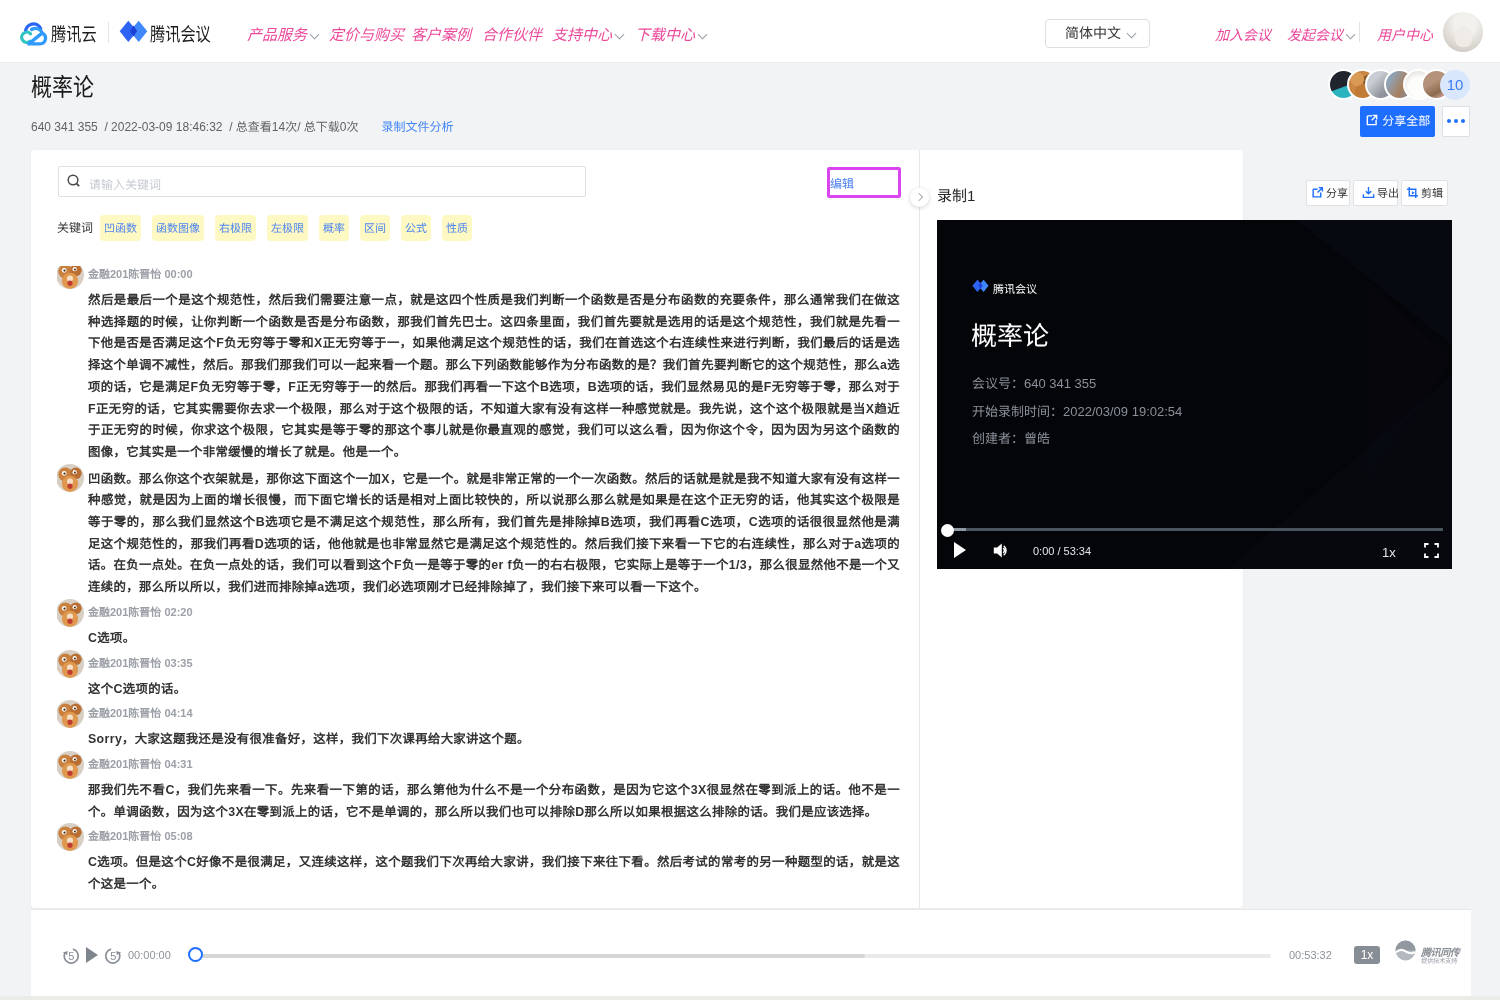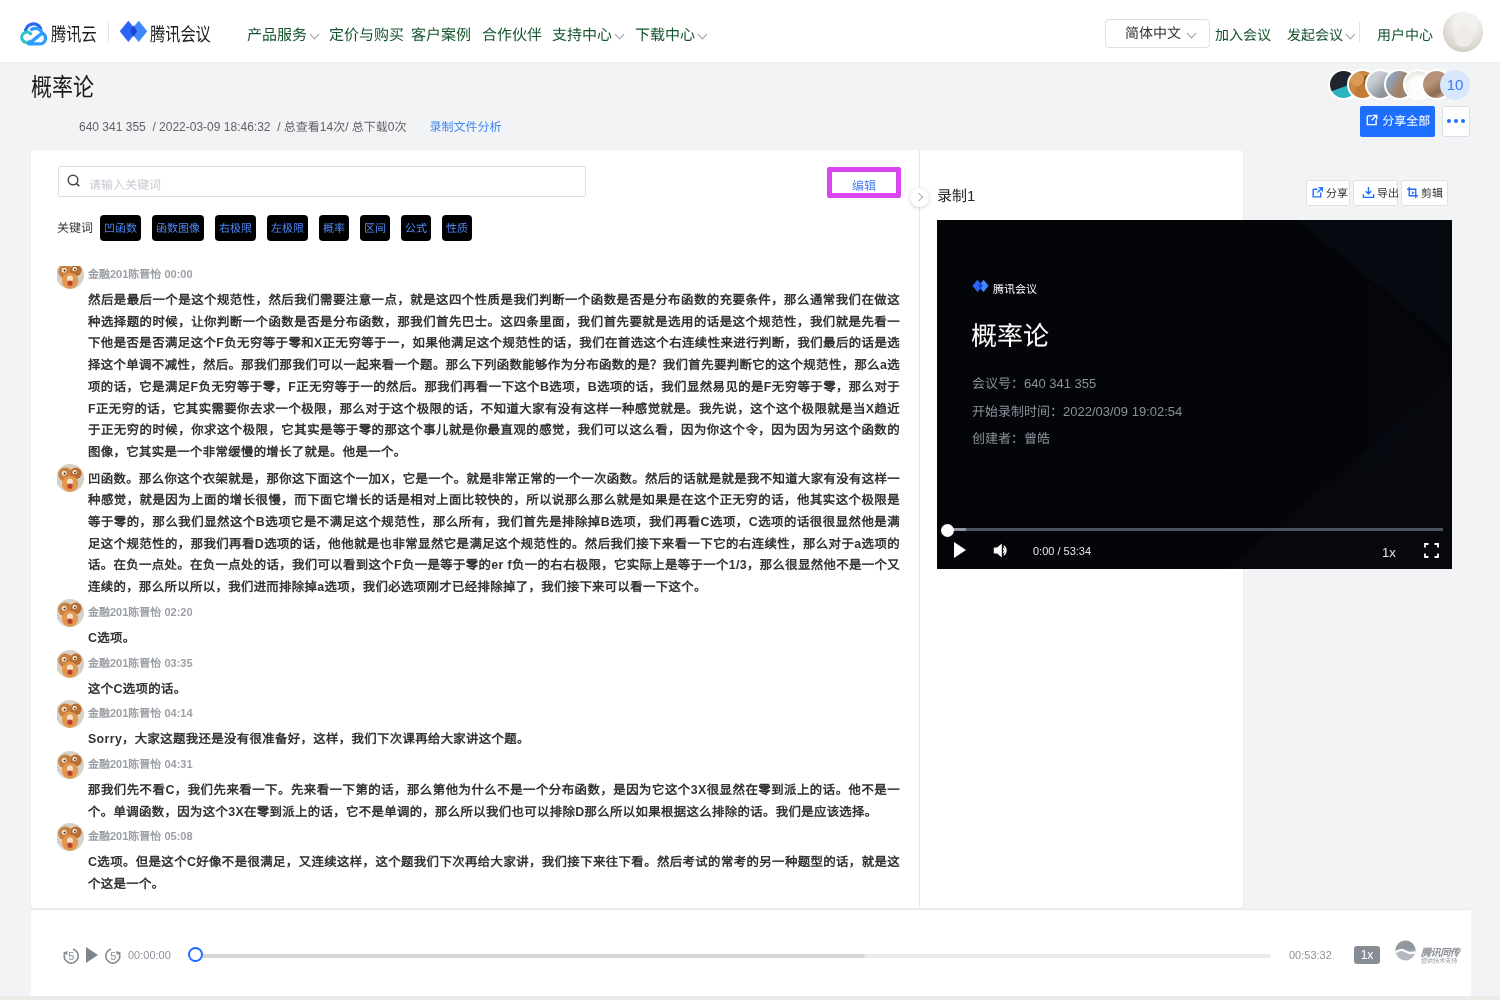--- a/index.html
+++ b/index.html
@@ -4,54 +4,54 @@
 <title>概率论</title>
 <style>
 * { margin:0; padding:0; box-sizing:border-box; }
 html,body { width:1500px; height:1000px; overflow:hidden; }
 body { font-family:"Liberation Sans", sans-serif; background:#f2f3f5; position:relative; color:#333; }
 .abs { position:absolute; }
 
 
 #header { position:absolute; left:0; top:0; width:1500px; height:63px; background:#fff; border-bottom:1px solid #ececec; }
 .logo-text { font-size:19px; color:#1c1c1c; font-weight:500; transform:scaleX(0.8); transform-origin:0 50%; display:inline-block; }
-.nav-item { font-size:15px; color:#14532d; }
+.nav-item { font-size:15px; color:#ec4899;font-style:italic; }
 .chev { display:inline-block; width:9px; height:9px; position:relative; vertical-align:1px; }
 .chev:before { content:""; position:absolute; left:0; top:1px; width:6px; height:6px; border-right:1.4px solid #9aa0a6; border-bottom:1.4px solid #9aa0a6; transform:rotate(45deg); }
-#langbox { position:absolute; left:1105px; top:19px; width:105px; height:29px; border:1px solid #dcdfe3; border-radius:4px; font-size:14px; color:#333; line-height:27px; padding-left:19px; }
+#langbox { position:absolute; left:1045px; top:19px; width:105px; height:29px; border:1px solid #dcdfe3; border-radius:4px; font-size:14px; color:#333; line-height:27px; padding-left:19px; }
 .hsep { position:absolute; width:1px; background:#e3e3e3; }
 #hdr-avatar { position:absolute; left:1443px; top:12px; width:40px; height:40px; border-radius:50%; background:radial-gradient(circle at 55% 30%, #f3f1ee 0 30%, #ddd9d3 62%, #c2bdb5 100%); overflow:hidden; }
 #hdr-avatar:after{ content:""; position:absolute; left:12px; top:14px; width:17px; height:21px; border-radius:48% 48% 40% 40%; background:#efece8; }
 
 
 #pg-title { position:absolute; left:31px; top:67px; font-size:25px; color:#1b1b1b; font-weight:500; transform:scaleX(0.84); transform-origin:0 50%; }
-#meta { position:absolute; left:31px; top:117px; font-size:12px; color:#606266;margin-left:48px; }
+#meta { position:absolute; left:31px; top:117px; font-size:12px; color:#606266; }
 #meta a { color:#4285f4; text-decoration:none; margin-left:23px; }
 
 
 .pav { position:absolute; top:69px; width:31px; height:31px; border-radius:50%; border:2px solid #fff; box-sizing:border-box; }
 #pcount { position:absolute; left:1440px; top:70px; width:30px; height:30px; border-radius:50%; background:#d9e7fd; color:#3b7cf5; font-size:15px; text-align:center; line-height:30px; }
 #share-all { position:absolute; left:1360px; top:106px; width:75px; height:31px; background:#1e6eff; border-radius:2px; color:#fff; font-size:12px; text-align:center; line-height:31px; }
 #more-btn { position:absolute; left:1442px; top:106px; width:28px; height:31px; background:#fff; border:1px solid #dcdfe3; border-radius:2px; text-align:center; line-height:29px; letter-spacing:0; font-size:0; }
 .dot3 { display:inline-block; width:4px; height:4px; border-radius:50%; background:#1e6eff; margin:0 1.5px; vertical-align:middle; }
 
 
 #main { position:absolute; left:31px; top:150px; width:1212px; height:758px; background:#fff; border-radius:4px; box-shadow:0 1px 3px rgba(0,0,0,0.04); }
 #vdiv { position:absolute; left:888px; top:0; width:1px; height:758px; background:#e7e7e7; }
 #collapse { position:absolute; left:879px; top:38px; width:19px; height:19px; background:#fff; border-radius:50%; box-shadow:0 1px 4px rgba(0,0,0,0.18); z-index:3; }
 #collapse:before { content:""; position:absolute; left:6px; top:5.5px; width:5px; height:5px; border-right:1.6px solid #a9aeb5; border-top:1.6px solid #a9aeb5; transform:rotate(45deg); }
 
 
 #searchbox { position:absolute; left:27px; top:16px; width:528px; height:31px; border:1px solid #dcdfe3; border-radius:2px; }
 #searchbox .ph { position:absolute; left:30px; top:8px; font-size:12px; color:#c5c9d1; }
-#editbtn { position:absolute; left:796px; top:17px; width:74px; height:31px; border:5px solid #d946ef; border-radius:2px; color:#4b7df0; font-size:12px; text-align:center; line-height:29px; }
+#editbtn { position:absolute; left:796px; top:17px; width:74px; height:31px; border:3px solid #d946ef; border-radius:2px; color:#4b7df0; font-size:12px; line-height:29px; }
 
 #kwrow { position:absolute; left:26px; top:65px; height:26px; }
 .kw-label { font-size:12px; color:#333; line-height:26px; display:inline-block; vertical-align:top; margin-right:7px; }
-.tag { display:inline-block; vertical-align:top; height:26px; line-height:26px; padding:0 4px; margin-right:11px; background:#000000; color:#4e86f0; font-size:11px; border-radius:4px; }
+.tag { display:inline-block; vertical-align:top; height:26px; line-height:26px; padding:0 4px; margin-right:11px; background:#fef9c3; color:#4e86f0; font-size:11px; border-radius:4px; }
 
 
 #transcript { position:absolute; left:26px; top:116px; width:846px; height:628px; overflow:hidden;font-weight:bold; }
 .msg { position:relative; padding-left:31px; margin-bottom:5px; }
 .msg-ava { position:absolute; left:-1px; top:-5px; width:28px; height:28px; border-radius:50%; overflow:hidden; }
 .msg-name { font-size:11px; color:#9b9fa6; line-height:17px; margin-bottom:7px; }
 .msg-text { font-size:12.4px; color:#333; line-height:21.7px; width:812px; text-align:justify; letter-spacing:0.35px; }
 
 
 #rp-title { position:absolute; left:906px; top:34px; font-size:15px; color:#262626; font-weight:500; }

